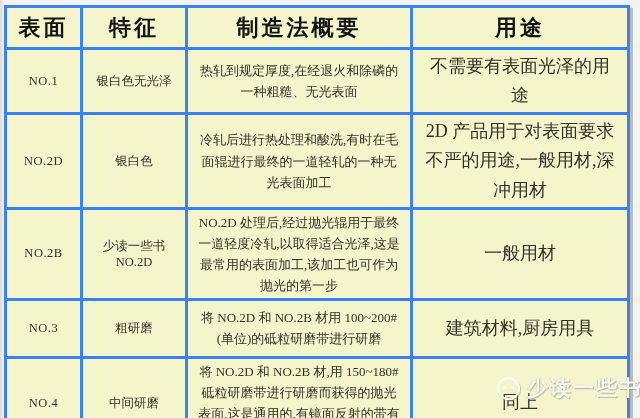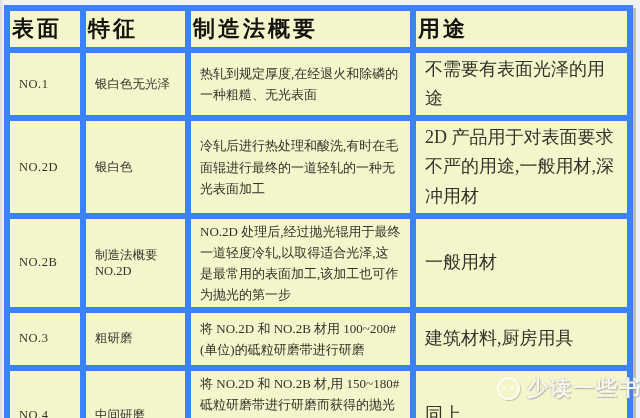--- a/index.html
+++ b/index.html
@@ -26,22 +26,22 @@
     top: 5px;
     width: 623px;
     height: 403px;
     border-collapse: collapse;
     table-layout: fixed;
     background: #f5f5cb;
     box-shadow: 3px 3px 0 #bcbcba;
   }
   table.finish-table th,
   table.finish-table td {
-    border: 6px solid #3b82f6;
-    text-align: left;
+    border: 3px solid #3b82f6;
+    text-align: center;
     vertical-align: middle;
     padding: 2px 9px;
     color: #33322a;
     overflow: hidden;
   }
   table.finish-table th {
     font-size: 22px;
     font-weight: bold;
     color: #141410;
     letter-spacing: 3px;
@@ -137,21 +137,21 @@
         <td class="cell-usage">不需要有表面光泽的用途</td>
       </tr>
       <tr class="row-h2">
         <td class="cell-surface">NO.2D</td>
         <td class="cell-feature">银白色</td>
         <td class="cell-method">冷轧后进行热处理和酸洗,有时在毛面辊进行最终的一道轻轧的一种无光表面加工</td>
         <td class="cell-usage">2D 产品用于对表面要求不严的用途,一般用材,深冲用材</td>
       </tr>
       <tr class="row-h3">
         <td class="cell-surface">NO.2B</td>
-        <td class="cell-feature">制造法概要 NO.2D</td>
+        <td class="cell-feature">少读一些书 NO.2D</td>
         <td class="cell-method">NO.2D 处理后,经过抛光辊用于最终一道轻度冷轧,以取得适合光泽,这是最常用的表面加工,该加工也可作为抛光的第一步</td>
         <td class="cell-usage">一般用材</td>
       </tr>
       <tr class="row-h5">
         <td class="cell-surface">NO.3</td>
         <td class="cell-feature">粗研磨</td>
         <td class="cell-method">将 NO.2D 和 NO.2B 材用 100~200#(单位)的砥粒研磨带进行研磨</td>
         <td class="cell-usage">建筑材料,厨房用具</td>
       </tr>
       <tr class="row-h6">

